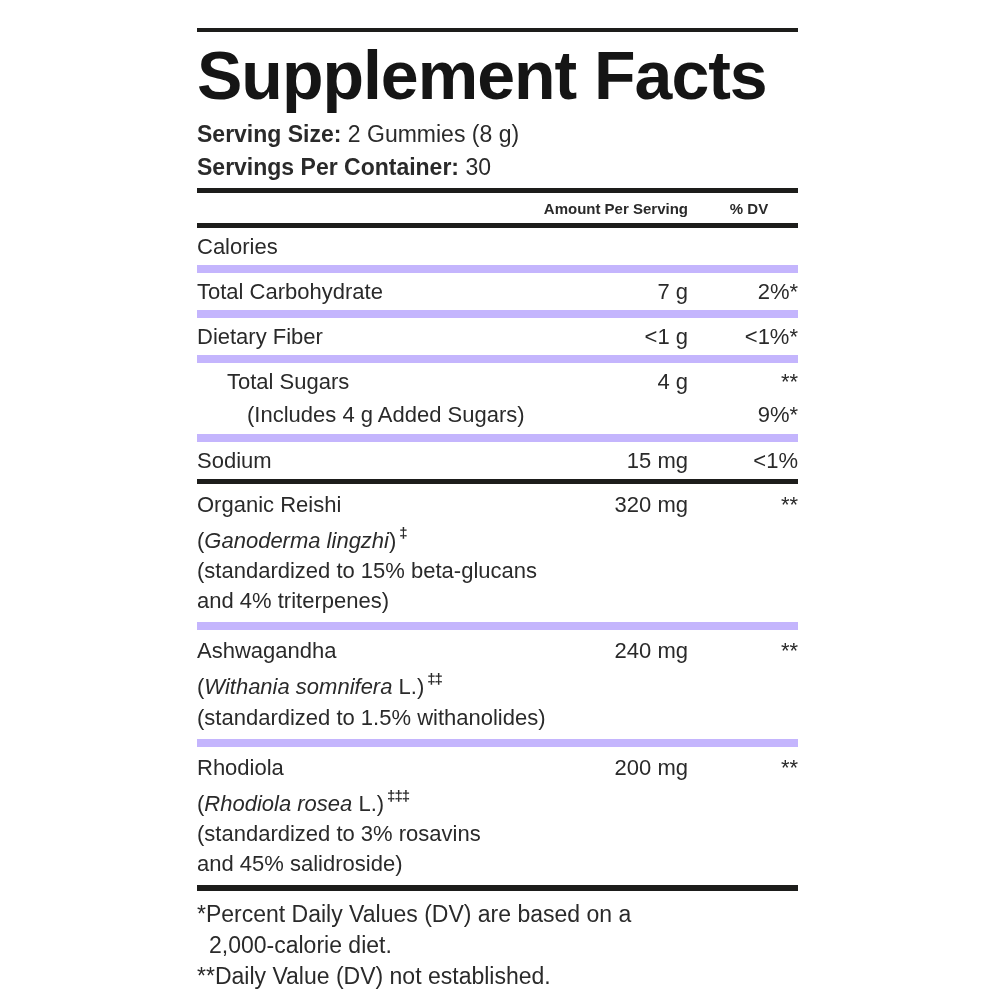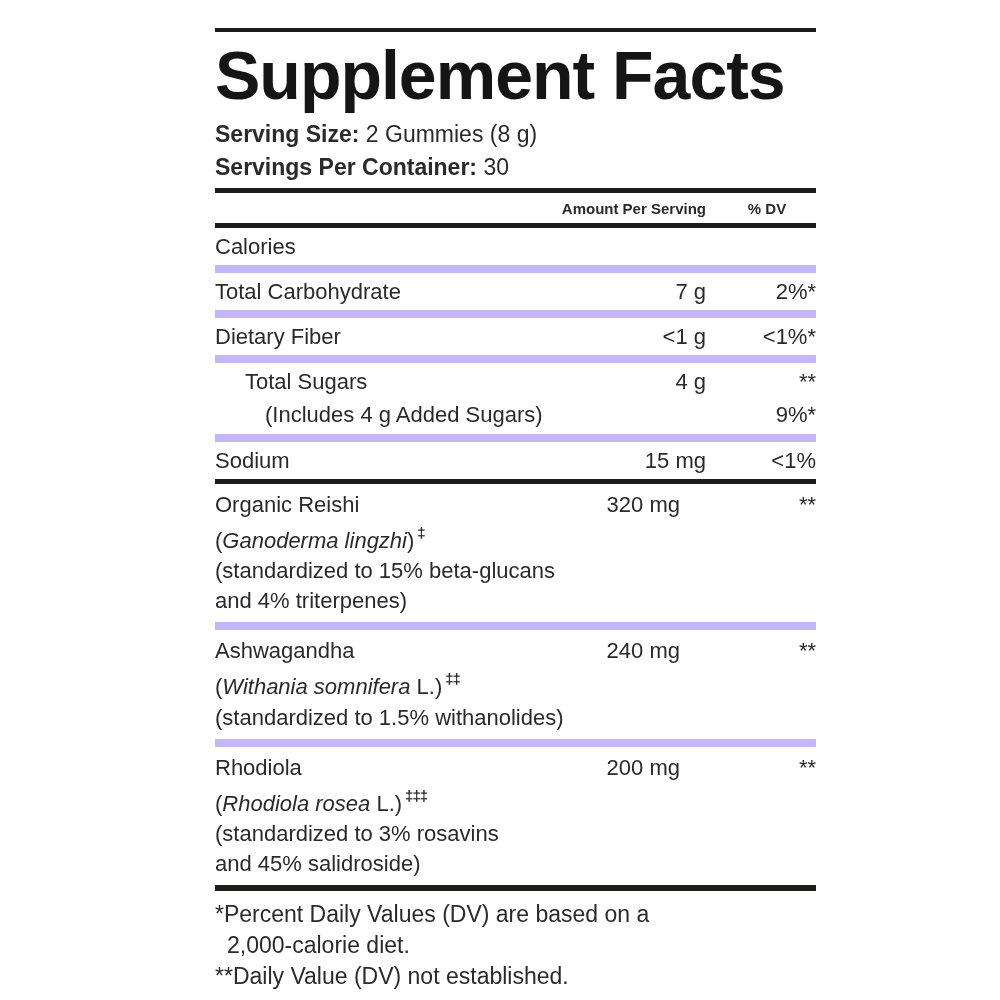--- a/index.html
+++ b/index.html
@@ -1,18 +1,18 @@
 <!DOCTYPE html>
 <html><head>
 <meta charset="utf-8">
 <style>
   * { margin:0; padding:0; box-sizing:border-box; }
   html,body { width:1000px; height:1000px; background:#ffffff;
               font-family:"Liberation Sans", sans-serif; color:#2a2a2a; }
-  .label { position:absolute; left:215px; top:0; width:601px; padding-top:28px; }
+  .label { position:absolute; left:197px; top:0; width:601px; padding-top:28px; }
 
   .rule-top   { height:4px; background:#1d1d1b; }
   .rule-black { height:5px; background:#1d1d1b; }
   .rule-black.h6 { height:6px; }
 
   .title { font-size:68px; font-weight:bold; letter-spacing:-1px;
            color:#151515; line-height:1.0; margin-top:9px; white-space:nowrap; }
 
   .serving { margin-top:9px; margin-bottom:4px; }
   .serving-line { font-size:23px; line-height:33px; }
@@ -30,21 +30,21 @@
   .dv  { width:110px; text-align:right; }
   .indent1 { padding-left:30px; }
   .indent2 { padding-left:50px; }
 
   .sep-unit + .sep-unit { border-top:8px solid #c4b5fd; }
 
   .sugars-group .row:first-child { padding:5px 0 3px; }
   .sugars-group .row:last-child  { padding:3px 0 6px; }
 
   .block { padding:5px 0 6px; }
-  .block .row { padding:2px 0;gap:26px; }
+  .block .row { padding:2px 0; }
   .subline { font-size:22px; line-height:30px; }
   .it { font-style:italic; }
   sup.dagger { font-size:15px; font-weight:bold; letter-spacing:-1px;
                position:relative; top:-2px; margin-left:3px; }
 
   .footnotes { padding-top:8px; }
   .fn { font-size:23px; line-height:31px; }
   .fn-indent { padding-left:12px; }
 </style>
 </head>

